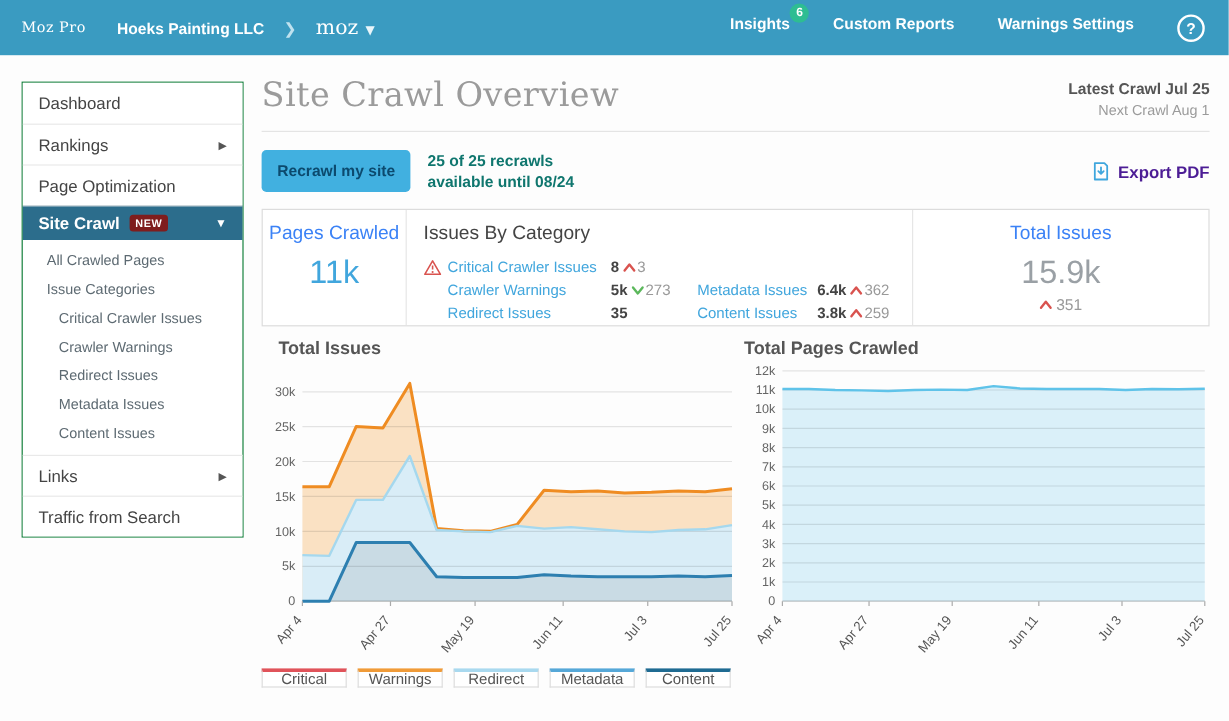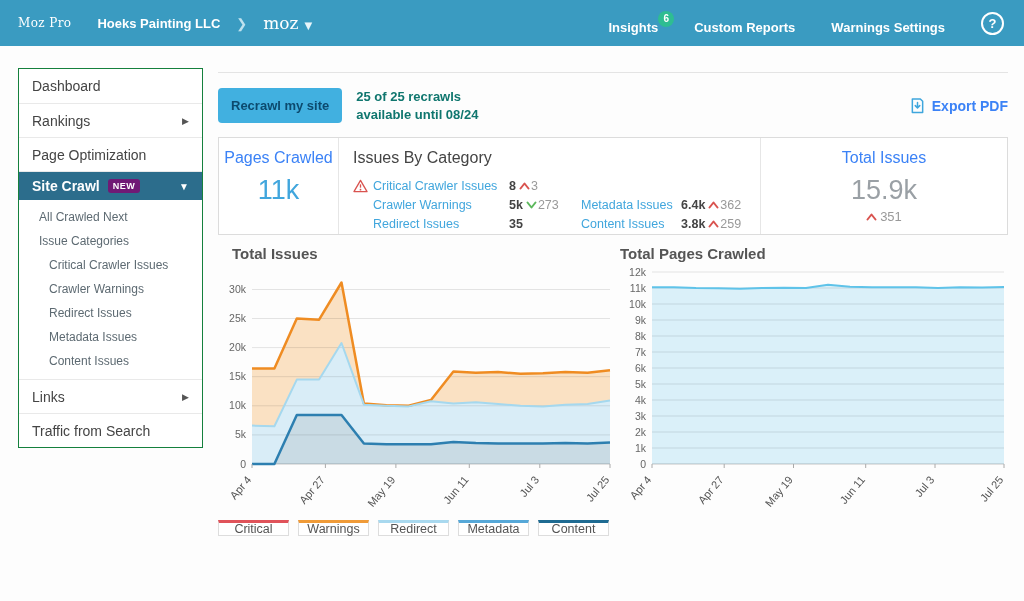--- a/index.html
+++ b/index.html
@@ -5,50 +5,50 @@
   * { margin:0; padding:0; box-sizing:border-box; }
   html,body { width:1024px; height:601px; font-family:"Liberation Sans",sans-serif; background:#fdfdfd; overflow:hidden; }
 
   
   .topnav { height:46px; background:#3a9bc1; display:flex; align-items:center; color:#fff; padding:0 20px 0 18px; }
   .brand { font-family:"DejaVu Serif",serif; font-size:12px; letter-spacing:.4px; margin-right:26px; cursor:pointer; }
   .nav-account { font-size:13px; font-weight:bold; cursor:pointer; }
   .nav-chev { margin:0 16px; color:#bfe2ef; font-size:13px; }
   .nav-campaign { font-family:"DejaVu Serif",serif; font-size:17px; cursor:pointer; }
   .nav-caret { font-size:10px; margin-left:6px; color:#e8f5fa; }
-  .nav-right { margin-left:auto; display:flex; align-items:flex-end; gap:36px; font-size:13px; font-weight:bold; }
+  .nav-right { margin-left:auto; display:flex; align-items:flex-start; gap:36px; font-size:13px; font-weight:bold; }
   .nav-link { cursor:pointer; position:relative; }
   .badge-green { position:absolute; top:-9px; right:-16px; background:#2ebd92; border-radius:50%; width:16px; height:16px; font-size:10px; display:flex; align-items:center; justify-content:center; color:#fff; }
   .help-circle { width:23px; height:23px; border:2px solid #fff; border-radius:50%; display:flex; align-items:center; justify-content:center; font-size:13px; font-weight:bold; cursor:pointer; }
 
   
   .sidebar { position:absolute; left:18px; top:68px; width:185px; background:#fff; border:1px solid #15803d; }
   .side-item { height:34px; display:flex; align-items:center; padding:0 13px; font-size:14px; color:#444; cursor:pointer; border-top:1px solid #e9e9e9; background:#fff; }
   .side-item:first-child { border-top:none; }
   .side-arrow-r { margin-left:auto; font-size:9px; color:#555; }
   .side-item.active { background:#2c6d8c; color:#fff; font-weight:bold; height:29px; }
   .side-item.active .side-caret { margin-left:auto; font-size:10px; color:#fff; }
-  .new-badge { background:#701a75; color:#fff; font-size:9px; font-weight:bold; padding:2px 5px; border-radius:3px; margin-left:8px; letter-spacing:.5px; }
+  .new-badge { background:#7f1d1d; color:#fff; font-size:9px; font-weight:bold; padding:2px 5px; border-radius:3px; margin-left:8px; letter-spacing:.5px; }
   .side-sub { padding:5px 0 6px; }
   .side-sub-item { height:24px; display:flex; align-items:center; font-size:12px; color:#5d6a72; padding-left:20px; cursor:pointer; }
   .side-sub-item.deep { padding-left:30px; }
 
   
   .main { position:absolute; left:218px; top:62px; width:790px; }
   .head-row { display:flex; align-items:flex-start; }
   .page-title { font-family:"DejaVu Serif",serif; font-size:28px; font-weight:normal; color:#9b9b9b; letter-spacing:.3px; }
   .crawl-info { margin-left:auto; text-align:right; padding-top:4px; }
   .crawl-latest { font-size:13px; font-weight:bold; color:#555; }
   .crawl-next { font-size:12px; color:#9b9b9b; margin-top:4px; }
   .divider { border-top:1px solid #e4e4e4; margin-top:10px; }
 
   .recrawl-row { display:flex; align-items:center; margin-top:15px; }
   .recrawl-btn { background:#41b0e0; border:none; border-radius:4px; color:#0c4a6e; font-weight:bold; font-size:13px; padding:10px 13px; cursor:pointer; font-family:"Liberation Sans",sans-serif; }
   .recrawl-info { margin-left:14px; font-size:13px; font-weight:bold; color:#0f766e; line-height:1.35; }
-  .export-link { margin-left:auto; display:flex; align-items:center; gap:7px; color:#3b82f6; font-size:14px; font-weight:bold; cursor:pointer; }
+  .export-link { margin-left:auto; display:flex; align-items:center; gap:7px; color:#4c1d95; font-size:14px; font-weight:bold; cursor:pointer; }
 
   
   .stats-panel { margin-top:14px; border:1px solid #dcdcdc; background:#fff; display:flex; height:98px; }
   .stat-box { border-right:1px solid #e6e6e6; padding-top:11px; text-align:center; }
   .stat-box.w1 { width:120px; } .stat-box.w2 { width:120px; }
   .stat-label { font-size:16px; color:#3b82f6; }
   .stat-value { font-size:27px; margin-top:8px; }
   .stat-value.blue { color:#41a6dd; } .stat-value.gray { color:#9aa0a5; }
   .issues-box { width:422px; border-right:1px solid #e6e6e6; padding:11px 14px 0 14px; text-align:left; }
   .issues-title { font-size:16px; color:#444; margin-bottom:9px; }
@@ -105,38 +105,45 @@
     </div>
     <div class="side-item">
       <span>Page Optimization</span>
     </div>
     <div class="side-item active">
       <span>Site Crawl</span>
       <span class="new-badge">NEW</span>
       <span class="side-caret">▼</span>
     </div>
     <div class="side-sub">
-      <div class="side-sub-item">All Crawled Next</div>
+      <div class="side-sub-item">All Crawled Pages</div>
       <div class="side-sub-item">Issue Categories</div>
       <div class="side-sub-item deep">Critical Crawler Issues</div>
       <div class="side-sub-item deep">Crawler Warnings</div>
       <div class="side-sub-item deep">Redirect Issues</div>
       <div class="side-sub-item deep">Metadata Issues</div>
       <div class="side-sub-item deep">Content Issues</div>
     </div>
     <div class="side-item">
       <span>Links</span>
       <span class="side-arrow-r">▶</span>
     </div>
     <div class="side-item">
       <span>Traffic from Search</span>
     </div>
   </div>
 
 <div class="main">
+  <div class="head-row">
+    <div class="page-title">Site Crawl Overview</div>
+    <div class="crawl-info">
+      <div class="crawl-latest">Latest Crawl Jul 25</div>
+      <div class="crawl-next">Next Crawl Aug 1</div>
+    </div>
+  </div>
   <div class="divider"></div>
 
   <div class="recrawl-row">
     <button class="recrawl-btn">Recrawl my site</button>
     <div class="recrawl-info">
       <div>25 of 25 recrawls</div>
       <div>available until 08/24</div>
     </div>
     <div class="export-link">
       <svg width="15" height="18" viewBox="0 0 16 18">

